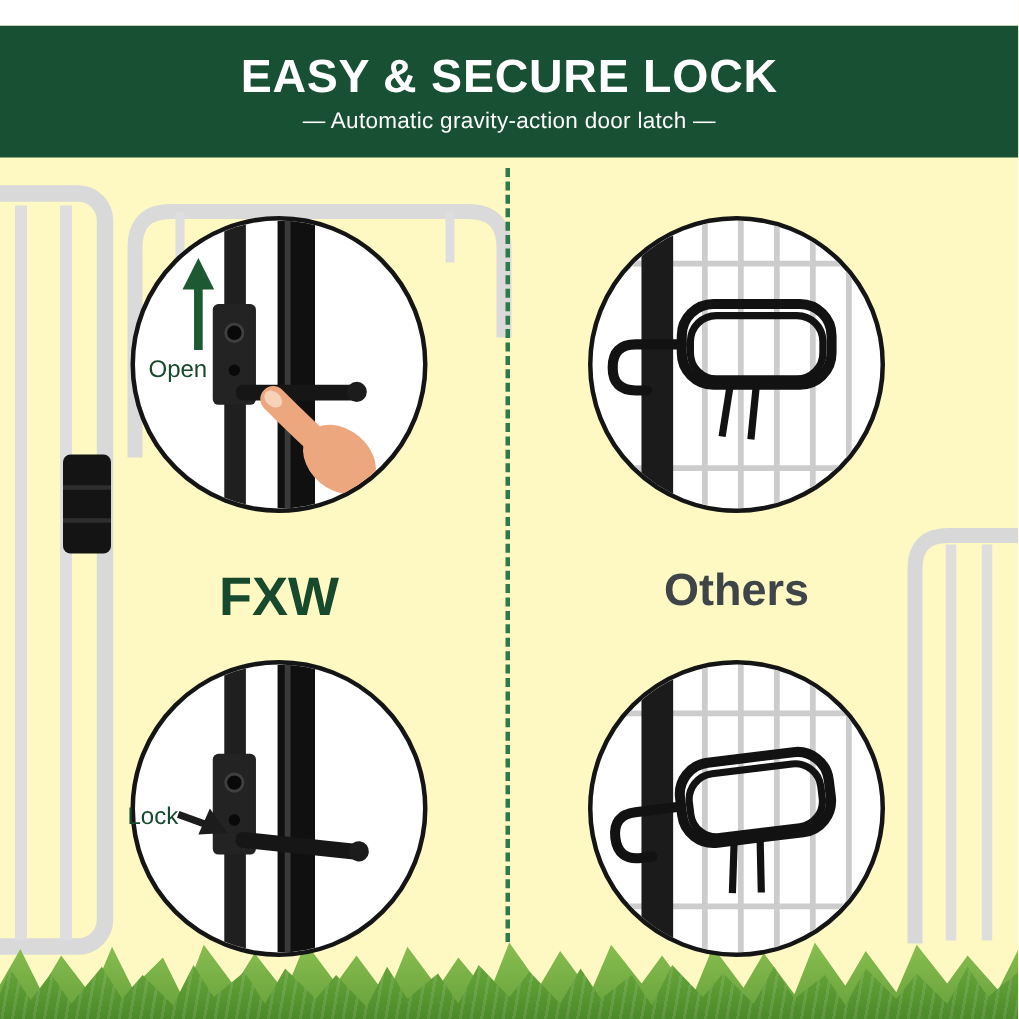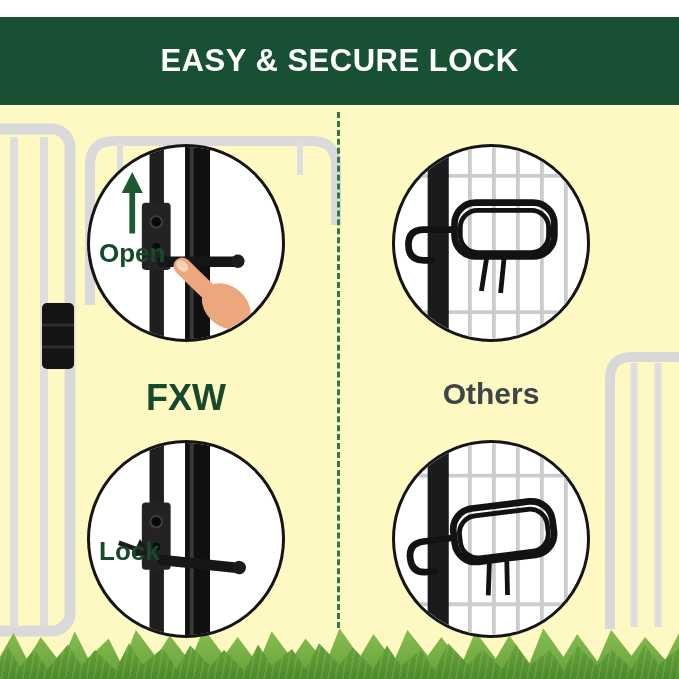--- a/index.html
+++ b/index.html
@@ -54,33 +54,34 @@
   .c-tr{left:392px;top:127px;}
   .c-br{left:392px;top:423px;}
   
   .brand{
     position:absolute;width:198px;text-align:center;z-index:7;
     font-weight:800;
   }
   .brand-fxw{left:87px;top:360px;font-size:36px;color:var(--accent-green,#163d28);}
   .brand-others{left:392px;top:360px;font-size:30px;color:var(--others-text,#3f4449);}
   .state-label{
-    position:absolute;z-index:8;font-weight:700;font-size:26px;
+    position:absolute;z-index:8;font-weight:400;font-size:16px;
     color:var(--accent-green,#17492c);
   }
   .lbl-open{left:99px;top:221px;}
-  .lbl-lock{left:99px;top:519px;}
+  .lbl-lock{left:85px;top:519px;}
 </style>
 </head>
 <body>
 
 <div class="stage">
 
   <header class="banner">
     <h1>EASY &amp; SECURE LOCK</h1>
+    <div class="subtitle">—  Automatic gravity-action door latch  —</div>
   </header>
 
   <svg class="fence-svg" width="679" height="591" viewBox="0 0 679 591" aria-hidden="true">
 
     <g>
       <rect x="-40" y="24" width="110" height="502" rx="18" fill="none" stroke="#d9d9d9" stroke-width="11"></rect>
       <line x1="14" y1="32" x2="14" y2="522" stroke="#dedede" stroke-width="8"></line>
       <line x1="44" y1="32" x2="44" y2="522" stroke="#dedede" stroke-width="8"></line>
     </g>
 

